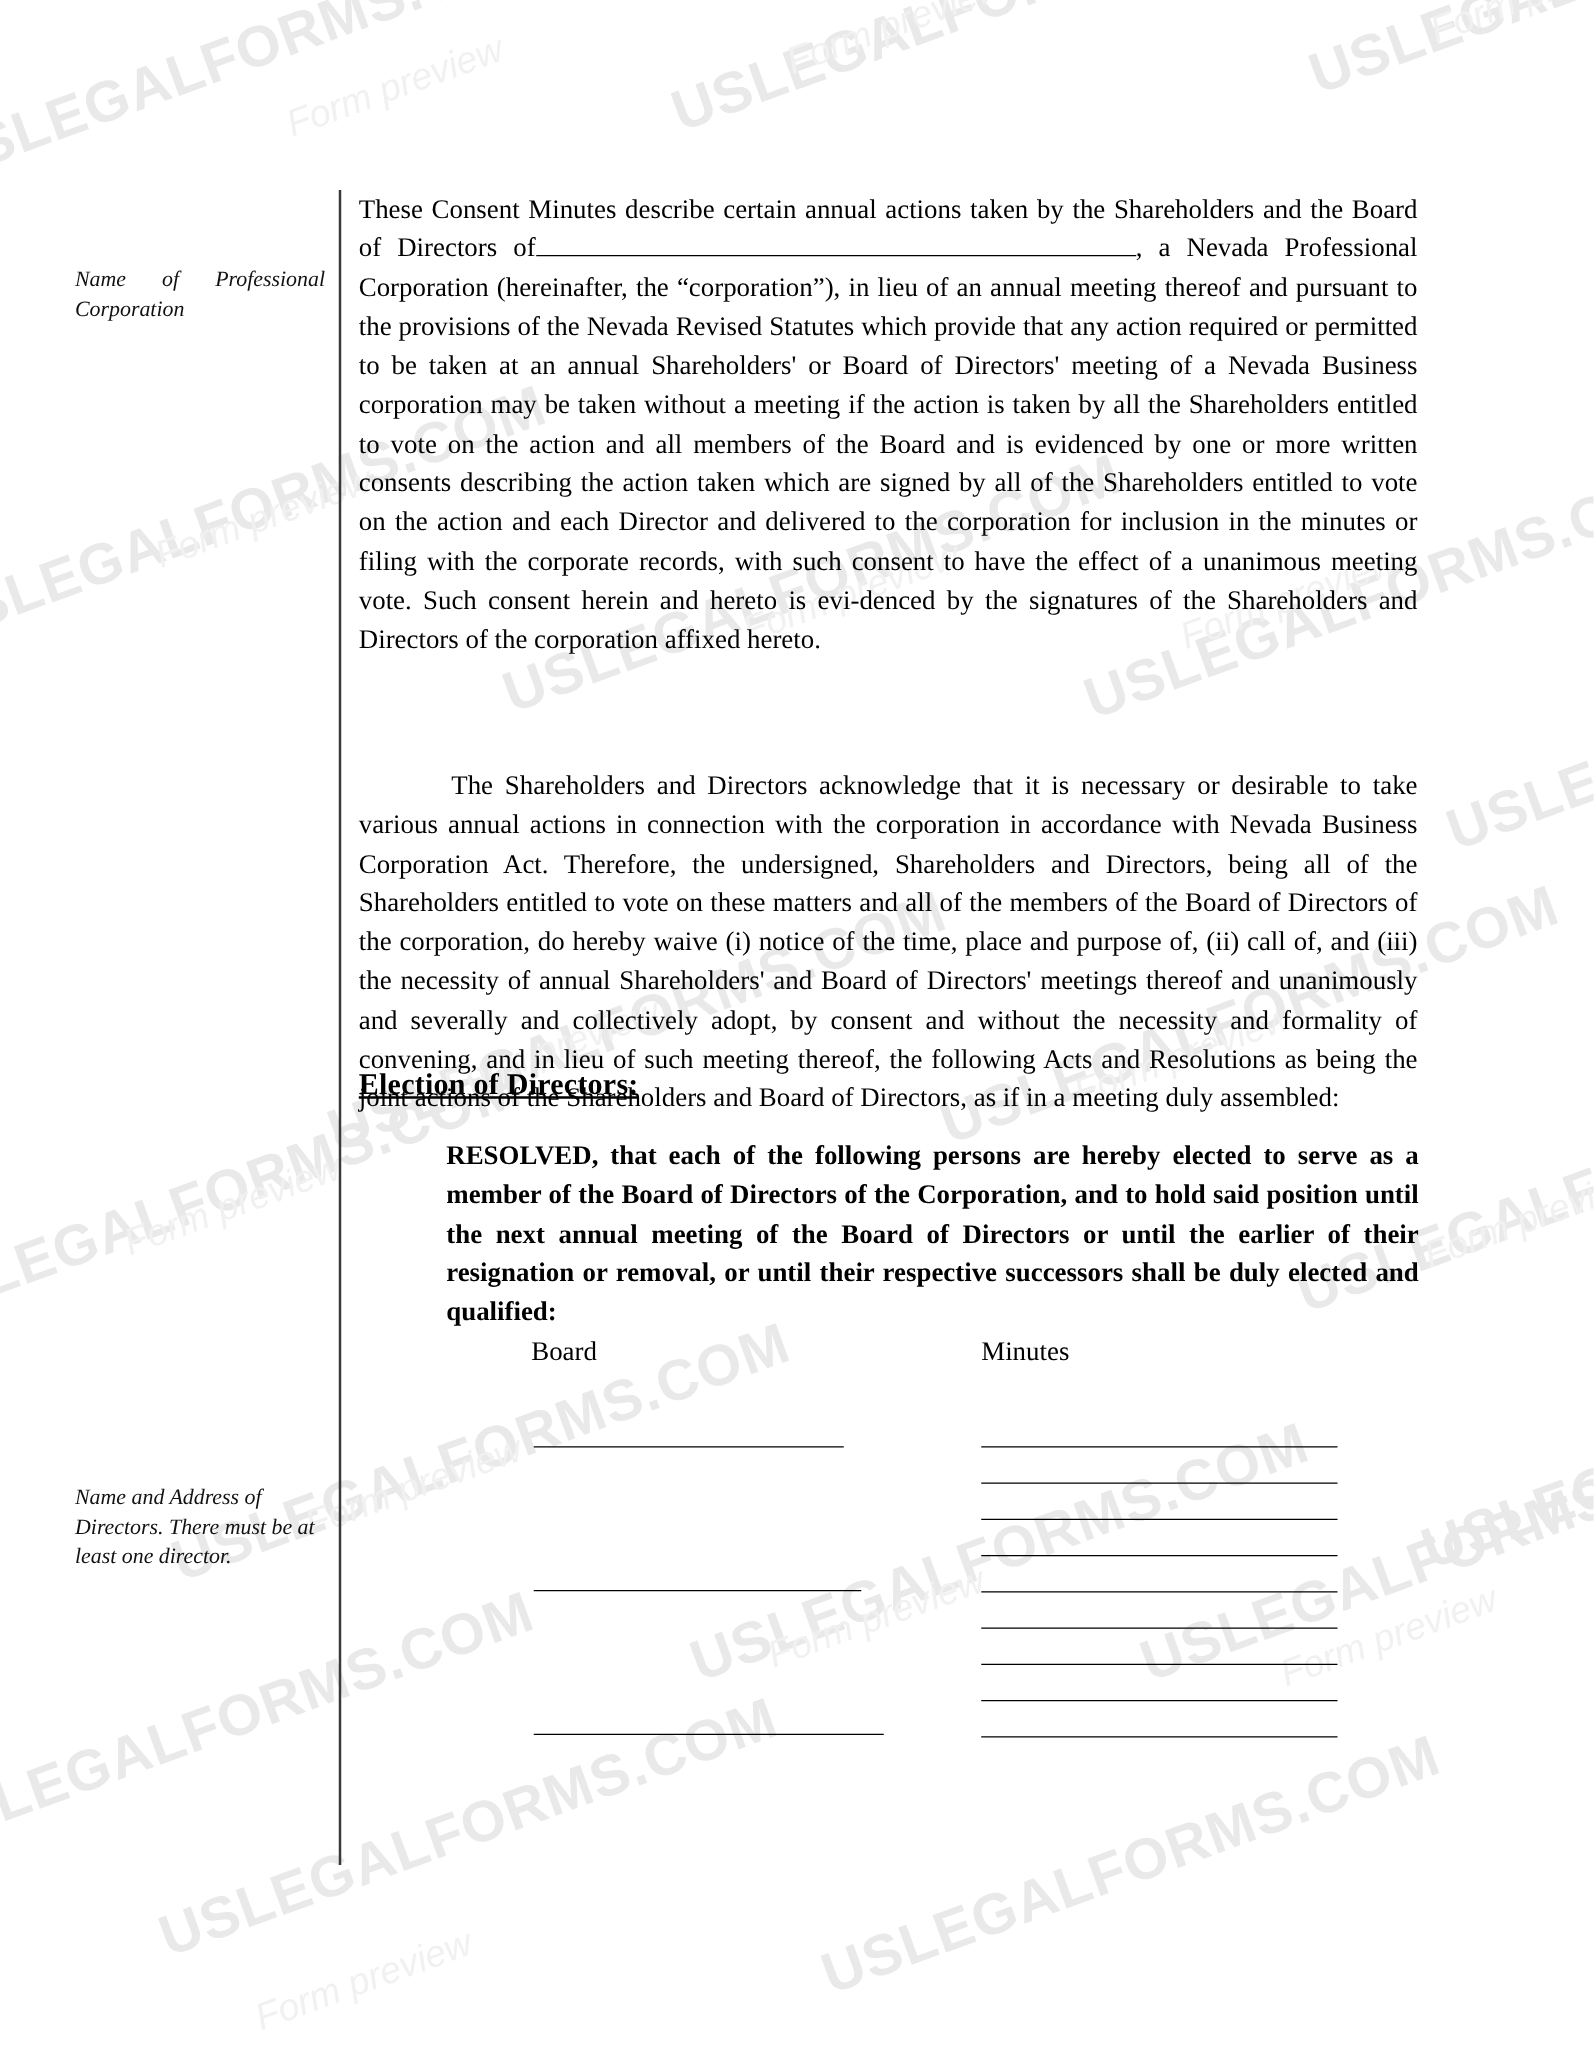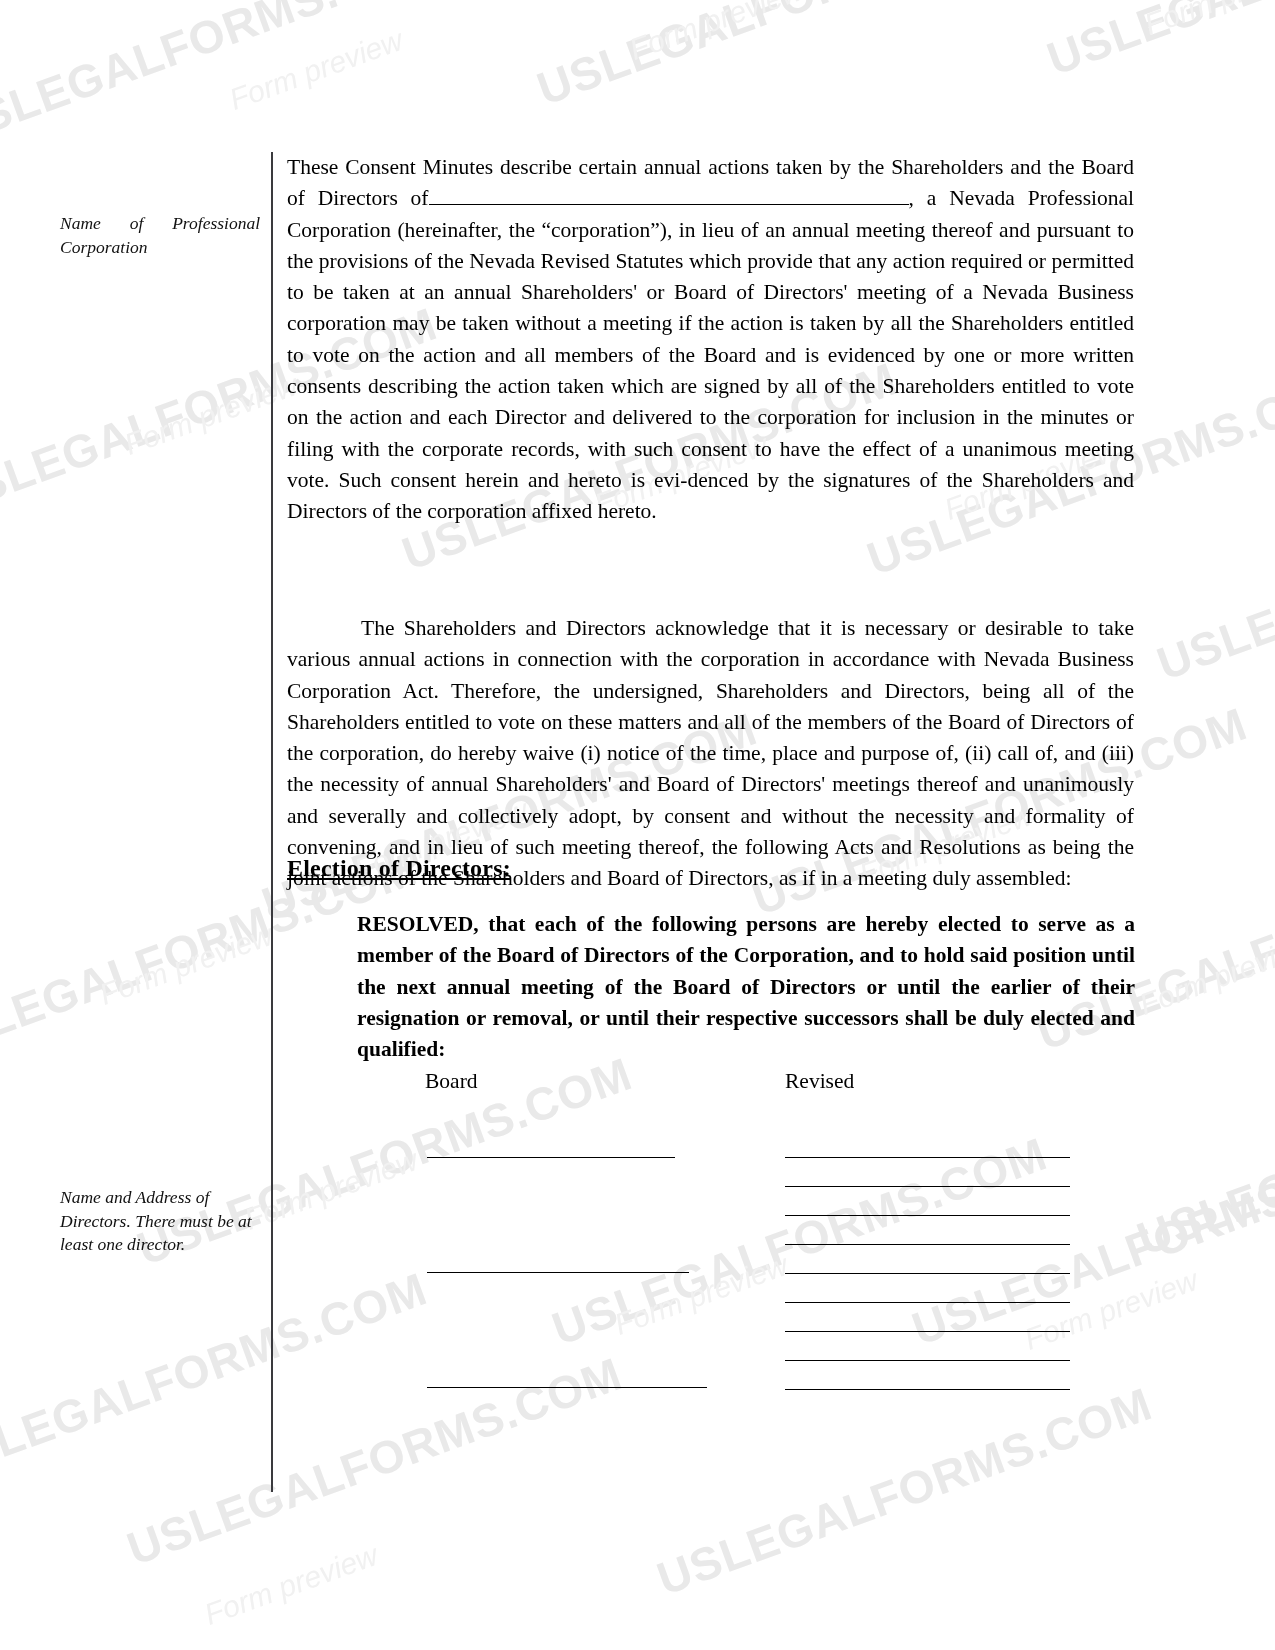--- a/index.html
+++ b/index.html
@@ -223,21 +223,21 @@
       <p class="para" id="para1" data-interactable="false"><span data-interactable="false">These Consent Minutes describe certain annual actions taken by the Shareholders and the Board of Directors of</span><span class="fillline" style="width:480px" data-interactable="true"></span><span data-interactable="false">, a Nevada Professional Corporation (hereinafter, the “corporation”), in lieu of an annual meeting thereof and pursuant to the provisions of the Nevada Revised Statutes which provide that any action required or permitted to be taken at an annual Shareholders' or Board of Directors' meeting of a Nevada Business corporation may be taken without a meeting if the action is taken by all the Shareholders entitled to vote on the action and all members of the Board and is evidenced by one or more written consents describing the action taken which are signed by all of the Shareholders entitled to vote on the action and each Director and delivered to the corporation for inclusion in the minutes or filing with the corporate records, with such consent to have the effect of a unanimous meeting vote. Such consent herein and hereto is evi-denced by the signatures of the Shareholders and Directors of the corporation affixed hereto.</span></p>
 
       <p class="para indent" id="para2" data-interactable="false">The Shareholders and Directors acknowledge that it is necessary or desirable to take various annual actions in connection with the corporation in accordance with Nevada Business Corporation Act.   Therefore, the undersigned, Shareholders and Directors, being all of the Shareholders entitled to vote on these matters and all of the members of the Board of Directors of the corporation, do hereby waive (i) notice of the time, place and purpose of, (ii) call of, and (iii) the necessity of annual Shareholders' and Board of Directors' meetings thereof and unanimously and severally and collectively adopt, by consent and without the necessity and formality of convening, and in lieu of such meeting thereof, the following Acts and Resolutions as being the joint actions of the Shareholders and Board of Directors, as if in a meeting duly assembled:</p>
 
       <div class="section-heading" data-interactable="false">Election of Directors:</div>
 
       <div class="resolved" data-interactable="false">RESOLVED, that each of the following persons are hereby elected to serve as a member of the Board of Directors of the Corporation, and to hold said position until the next annual meeting of the Board of Directors or until the earlier of their resignation or removal, or until their respective successors shall be duly elected and qualified:</div>
 
       <div class="table-area" data-interactable="false">
         <div class="col-head" id="head-name" data-interactable="false">Board</div>
-        <div class="col-head" id="head-address" data-interactable="false">Revised</div>
+        <div class="col-head" id="head-address" data-interactable="false">Minutes</div>
 
         <div class="rule name-rule" style="top:88px" data-interactable="true"></div>
         <div class="rule name-rule" style="top:203px; width:262px" data-interactable="true"></div>
         <div class="rule name-rule" style="top:318px; width:280px" data-interactable="true"></div>
 
         <div class="rule addr-rule" style="top:88px" data-interactable="true"></div>
         <div class="rule addr-rule" style="top:117px" data-interactable="true"></div>
         <div class="rule addr-rule" style="top:146px" data-interactable="true"></div>
         <div class="rule addr-rule" style="top:175px" data-interactable="true"></div>
         <div class="rule addr-rule" style="top:204px" data-interactable="true"></div>

